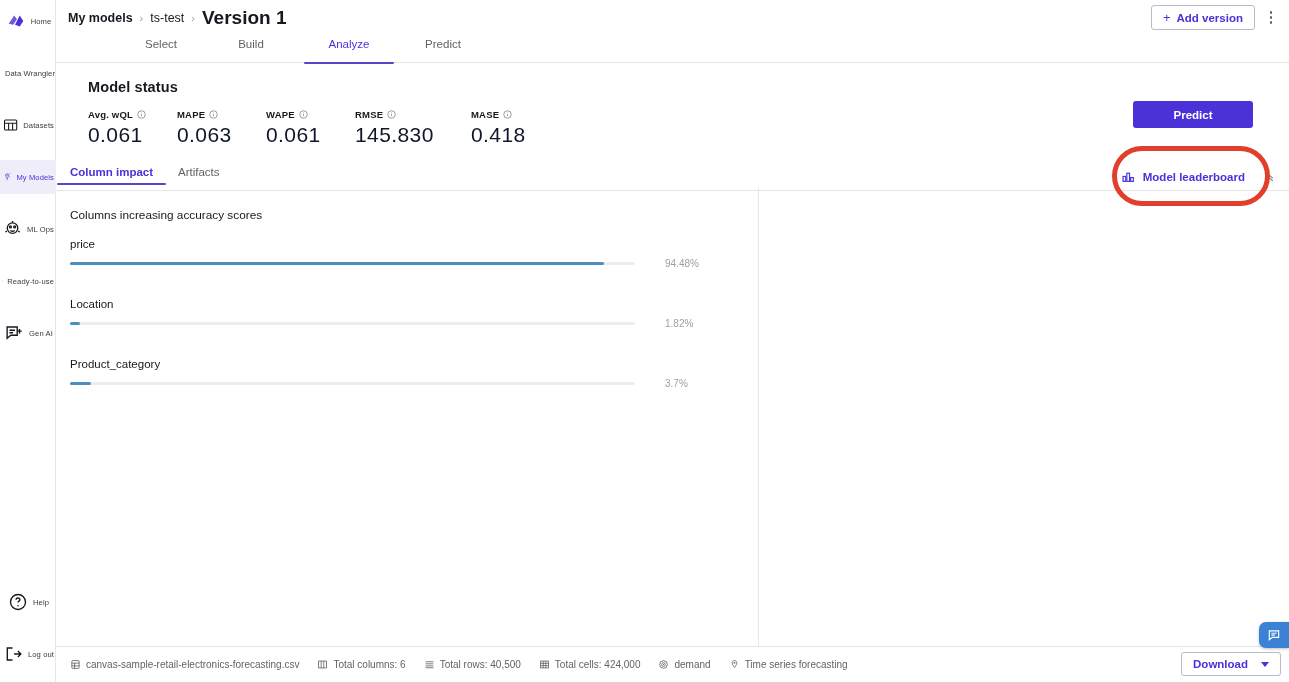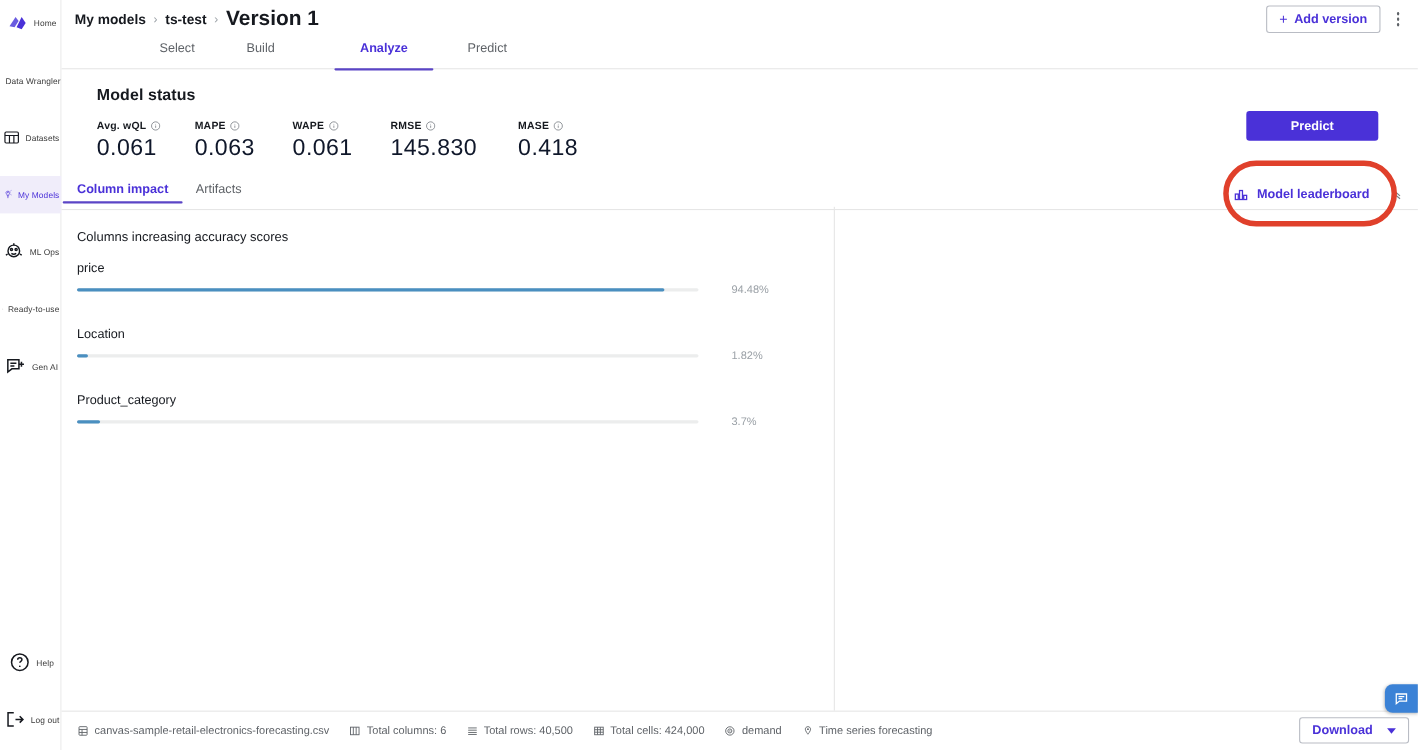--- a/index.html
+++ b/index.html
@@ -38,21 +38,21 @@
   .main { flex: 1 1 auto; position: relative; height: 682px; background: #fff; }
 
   
   .topbar {
     height: 36px; position: relative;
     display: flex; align-items: center;
   }
   .crumbs { display: flex; align-items: center; gap: 7px; padding-left: 12px; font-size: 12.5px; }
   .crumb { color: #16191f; cursor: pointer; }
   .crumb.first { font-weight: 700; }
-  .crumb.mid { font-weight: 700; }
+  .crumb.mid { font-weight: 400; }
   .crumb.cur { font-weight: 700; font-size: 19px; cursor: default; }
   .crumb-sep { color: #9aa0a6; font-size: 11px; }
 
   .topbar-right { position: absolute; right: 8px; top: 5px; display: flex; align-items: center; gap: 6px; }
   .btn-add {
     height: 25px; border: 1px solid #b9bcc4; border-radius: 3px; background: #fff;
     color: #4a31d8; font-size: 11.5px; font-weight: 700; padding: 0 11px;
     display: flex; align-items: center; gap: 6px; cursor: pointer;
     font-family: "Liberation Sans", sans-serif;
   }
@@ -67,21 +67,21 @@
   .steps {
     height: 27px; border-bottom: 1px solid #e6e6e6;
     position: relative;
   }
   .step {
     position: absolute; top: 0; height: 27px;
     display: flex; align-items: flex-start; justify-content: center;
     font-size: 11.5px; color: #5f6368; cursor: pointer; padding-top: 2px;
     width: 110px; margin-left: -55px;
   }
-  .step.active { color: #4a31d8; font-weight: 700; }
+  .step.active { color: #4a31d8; font-weight: 400; }
   .step.active::after {
     content: ""; position: absolute; bottom: -1px; left: 10px; right: 10px;
     height: 2.5px; background: #5b45c6; border-radius: 2px;
   }
 
   
   .status-wrap { position: relative; padding: 16px 0 0 32px; }
   .status-title { font-size: 14.5px; font-weight: 700; color: #16191f; letter-spacing: .1px; }
   .metrics { display: flex; gap: 0; margin-top: 14px; }
   .metric { width: 89px; }
@@ -288,21 +288,21 @@
             <i></i>
             <i></i>
           </div>
       </div>
     </div>
 
     <div class="steps">
       <div class="step" style="left:105px;">
           <span>Select</span>
         </div>
-      <div class="step" style="left:181px;justify-content:center;">
+      <div class="step" style="left:195px;justify-content:center;">
           <span>Build</span>
         </div>
       <div class="step active" style="left:293px;">
           <span>Analyze</span>
         </div>
       <div class="step" style="left:387px;">
           <span>Predict</span>
         </div>
     </div>
 

